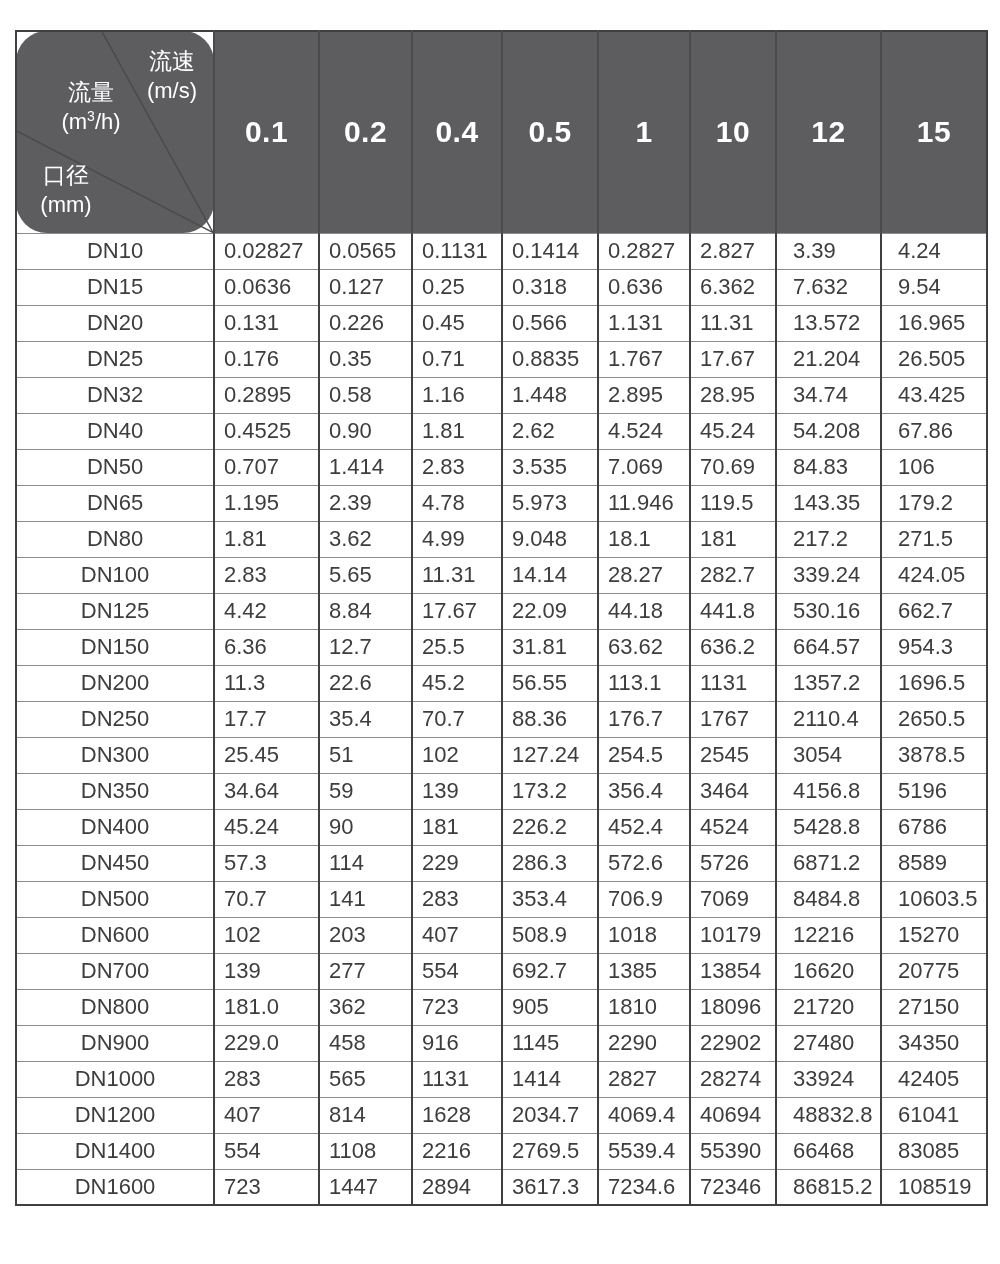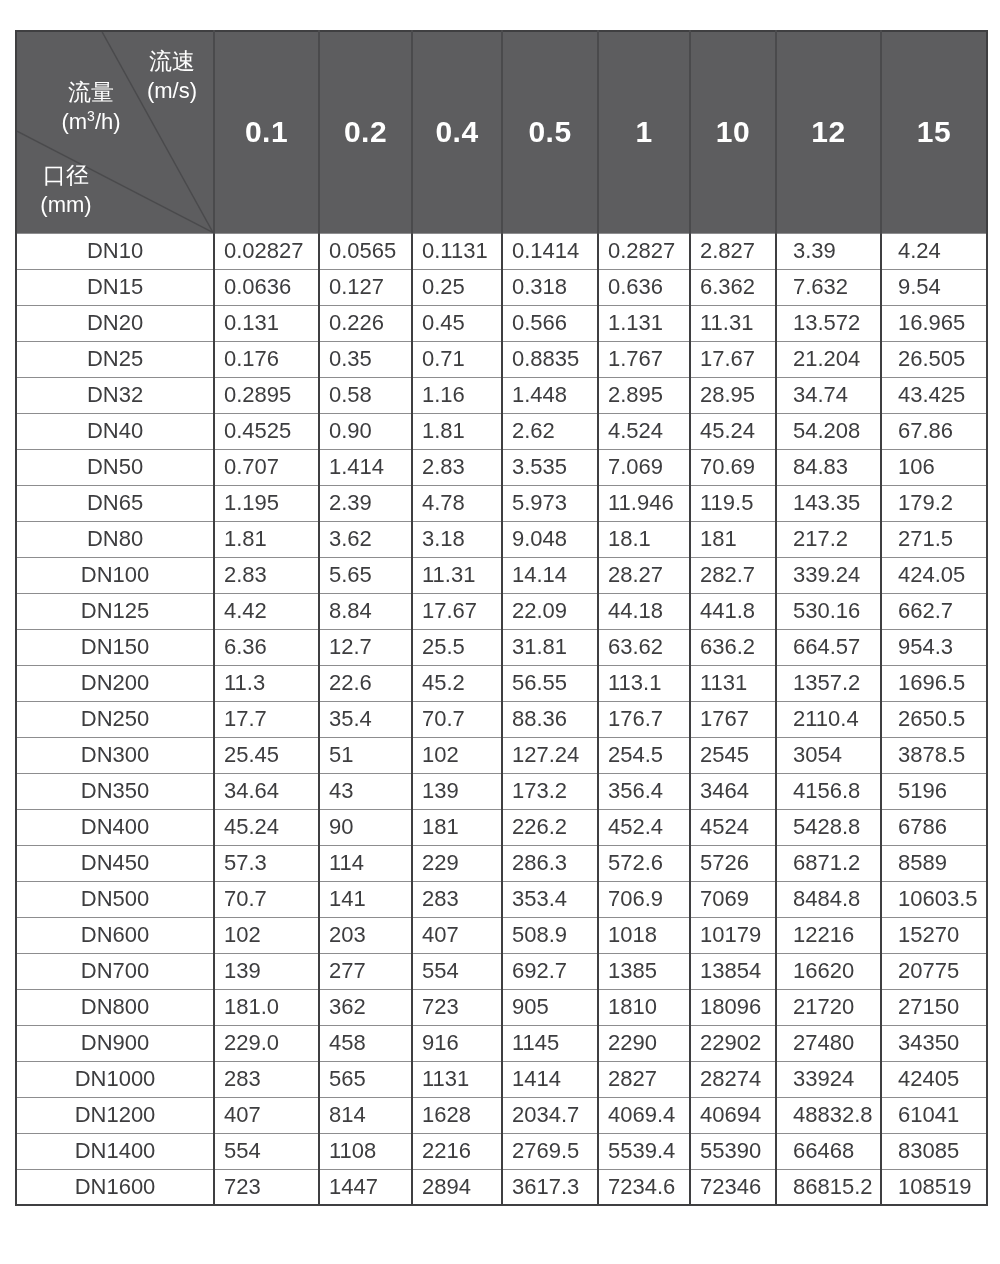--- a/index.html
+++ b/index.html
@@ -26,21 +26,21 @@
     padding: 0;
   }
   thead tr { height: 202px; }
   th.vh {
     font-size: 30px;
     border-left: 2px solid #4a4a4c;
     text-align: center;
     letter-spacing: 0.5px;
     margin-top: 12px;
   }
-  th.corner { position: relative; }
+  th.corner { position: relative; border-radius: 31px; }
   th.corner svg.diag {
     position: absolute;
     left: 0; top: 0;
     width: 100%; height: 100%;
   }
   .corner-block {
     position: absolute;
     font-weight: 400;
     line-height: 30px;
     text-align: center;
@@ -200,21 +200,21 @@
         <td class="val c-3">5.973</td>
         <td class="val c-4">11.946</td>
         <td class="val c-5">119.5</td>
         <td class="val c-6">143.35</td>
         <td class="val c-7">179.2</td>
       </tr>
       <tr>
         <td class="dn">DN80</td>
         <td class="val c-0">1.81</td>
         <td class="val c-1">3.62</td>
-        <td class="val c-2">3.18</td>
+        <td class="val c-2">4.99</td>
         <td class="val c-3">9.048</td>
         <td class="val c-4">18.1</td>
         <td class="val c-5">181</td>
         <td class="val c-6">217.2</td>
         <td class="val c-7">271.5</td>
       </tr>
       <tr>
         <td class="dn">DN100</td>
         <td class="val c-0">2.83</td>
         <td class="val c-1">5.65</td>
@@ -276,21 +276,21 @@
         <td class="val c-2">102</td>
         <td class="val c-3">127.24</td>
         <td class="val c-4">254.5</td>
         <td class="val c-5">2545</td>
         <td class="val c-6">3054</td>
         <td class="val c-7">3878.5</td>
       </tr>
       <tr>
         <td class="dn">DN350</td>
         <td class="val c-0">34.64</td>
-        <td class="val c-1">43</td>
+        <td class="val c-1">59</td>
         <td class="val c-2">139</td>
         <td class="val c-3">173.2</td>
         <td class="val c-4">356.4</td>
         <td class="val c-5">3464</td>
         <td class="val c-6">4156.8</td>
         <td class="val c-7">5196</td>
       </tr>
       <tr>
         <td class="dn">DN400</td>
         <td class="val c-0">45.24</td>

